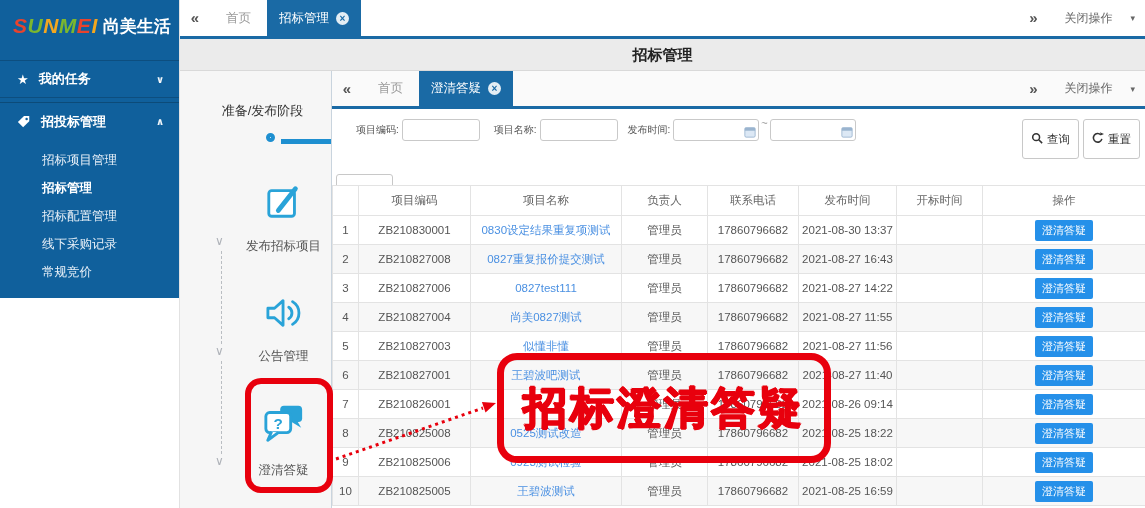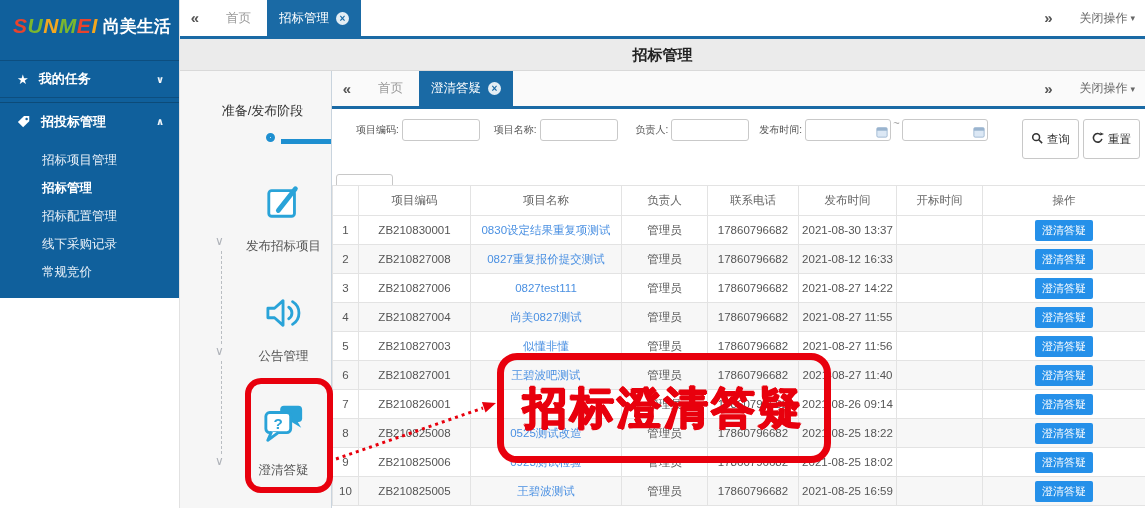--- a/index.html
+++ b/index.html
@@ -23,21 +23,21 @@
   .submenu li.active { font-weight:bold; color:#fff; }
 
   
   .main { position:absolute; left:180px; top:0; width:965px; height:508px; }
   .outer-tabbar { height:39px; background:#fff; border-bottom:3px solid #1a6aa5; display:flex; align-items:stretch; }
   .tb-collapse { width:30px; text-align:center; line-height:36px; color:#555; font-size:15px; font-weight:bold; cursor:pointer; }
   .tab-plain { padding:0 16px; color:#9a9a9a; font-size:12.5px; line-height:36px; cursor:pointer; }
   .tab-active { background:#1a6aa5; color:#fff; padding:0 12px; font-size:12.5px; display:flex; align-items:center; gap:7px; cursor:pointer; }
   .close-dot { display:inline-block; width:13px; height:13px; border-radius:50%; background:rgba(255,255,255,.88); color:#1a6aa5; font-size:10px; line-height:13px; text-align:center; font-weight:bold; cursor:pointer; }
   .tb-right { margin-left:auto; display:flex; align-items:center; gap:16px; padding-right:10px; color:#555; font-size:12px; }
-  .close-ops { cursor:pointer; color:#666; display:flex; align-items:center; gap:3px;text-align:center; }
+  .close-ops { cursor:pointer; color:#666; display:flex; align-items:center; gap:18px;text-align:center; }
   .caret { font-size:9px; color:#666; }
   .title-bar { height:32px; background:#ebebeb; border-bottom:1px solid #d9d9d9; text-align:center; line-height:31px; font-size:15px; font-weight:bold; color:#222; }
 
   .content { display:flex; height:437px; }
 
   
   .steps-panel { position:relative; width:152px; flex:none; background:#f6f6f6; border-right:1px solid #c9d4de; }
   .stage-label { position:absolute; top:31px; left:0; right:0; text-align:center; padding-left:14px; font-size:13px; color:#333; }
   .node-circle { position:absolute; left:86px; top:62px; width:9px; height:9px; border:4px solid #1e8fd0; border-radius:50%; background:#fff; }
   .node-line { position:absolute; left:101px; right:0; top:68px; height:5px; background:#1e8fd0; }
@@ -204,24 +204,20 @@
 
         <div class="search-bar">
           <span class="sgroup g1">
             <label>项目编码:</label>
             <input style="">
           </span>
           <span class="sgroup g2">
             <label>项目名称:</label>
             <input style="">
           </span>
-          <span class="sgroup g3">
-            <label>负责人:</label>
-            <input style="">
-          </span>
           <span class="sgroup g4">
             <label>发布时间:</label>
             <span class="date-wrap">
               <input style="">
               <span class="cal-ico">
                 <svg width="12" height="12" viewBox="0 0 14 14">
                     <rect x="1" y="2" width="12" height="11" rx="1.5" fill="#dce8f5" stroke="#9ab4cf"></rect>
                     <rect x="1" y="2" width="12" height="3.5" fill="#9ab4cf"></rect>
                   </svg>
               </span>
@@ -299,21 +295,21 @@
                 <td>2021-08-30 13:37</td>
                 <td></td>
                 <td><button class="act-btn">澄清答疑</button></td>
               </tr>
               <tr>
                 <td>2</td>
                 <td>ZB210827008</td>
                 <td><a class="plink">0827重复报价提交测试</a></td>
                 <td>管理员</td>
                 <td>17860796682</td>
-                <td>2021-08-12 16:33</td>
+                <td>2021-08-27 16:43</td>
                 <td></td>
                 <td><button class="act-btn">澄清答疑</button></td>
               </tr>
               <tr>
                 <td>3</td>
                 <td>ZB210827006</td>
                 <td><a class="plink">0827test111</a></td>
                 <td>管理员</td>
                 <td>17860796682</td>
                 <td>2021-08-27 14:22</td>

